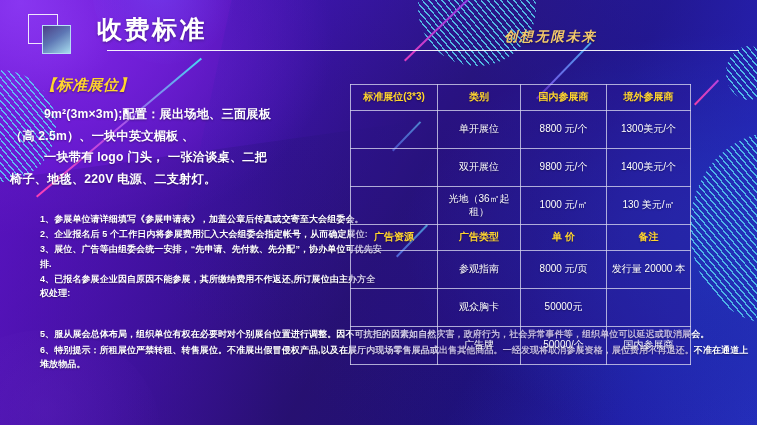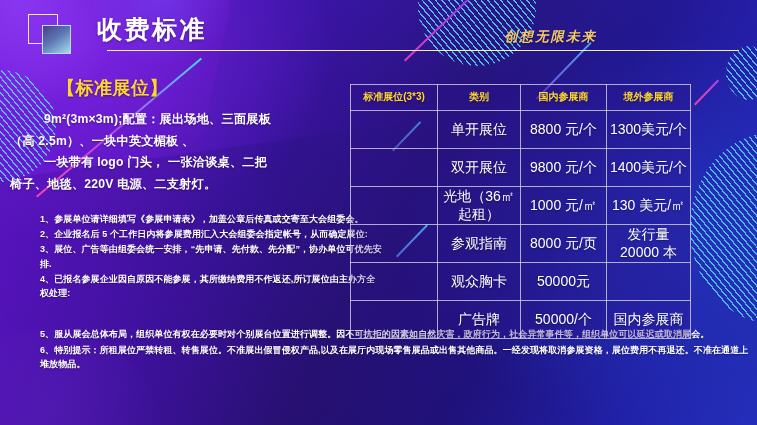--- a/index.html
+++ b/index.html
@@ -107,24 +107,25 @@
     white-space:nowrap;
   }
   .header-rule {
     position:absolute; left:107px; top:50px; width:632px; height:1.2px;
     background:rgba(255,255,255,.92);
   }
 
   
   .left-col { position:absolute; left:0; top:76px; width:368px; }
   .section-heading {
-    margin-left:57px;
-    font-size:18px; font-weight:bold; color:#ffd52e;
+    margin-left:41px;
+    font-size:15px; font-weight:bold; color:#ffd52e;
     letter-spacing:.5px;
     text-shadow:0 1px 2px rgba(0,0,0,.4);
+    font-style:italic;
   }
   .spec-body {
     margin-top:9px; padding-left:10px; padding-right:6px;
     color:#ffffff; font-size:12.2px; line-height:1.78;
     font-weight:bold; letter-spacing:.2px;
     text-shadow:0 1px 2px rgba(0,0,0,.35);
   }
   .spec-body p { text-indent:0; }
   .spec-body p.ind { padding-left:34px; }
 
@@ -149,21 +150,21 @@
     width:340px;
     border-collapse:collapse;
     table-layout:fixed;
     border-radius:21px;
   }
   .price-table td {
     border:1px solid rgba(214,214,238,.78);
     text-align:center;
     vertical-align:middle;
     color:#ffffff;
-    font-size:14px;
+    font-size:10px;
     height:38px;
     padding:1px 2px;
     line-height:1.25;
     text-shadow:0 1px 1.5px rgba(0,0,0,.35);
     background:rgba(46,18,140,.30);
   }
   .price-table td.hdr {
     color:#ffd52e;
     font-weight:bold;
     font-size:10px;
@@ -256,20 +257,26 @@
         <td>9800 元/个</td>
         <td>1400美元/个</td>
       </tr>
       <tr>
         <td class="blank"></td>
         <td>光地（36㎡起租）</td>
         <td>1000 元/㎡</td>
         <td>130 美元/㎡</td>
       </tr>
       <tr>
+        <td class="hdr">广告资源</td>
+        <td class="hdr">广告类型</td>
+        <td class="hdr">单 价</td>
+        <td class="hdr">备注</td>
+      </tr>
+      <tr>
         <td class="blank"></td>
         <td>参观指南</td>
         <td>8000 元/页</td>
         <td>发行量 20000 本</td>
       </tr>
       <tr>
         <td class="blank"></td>
         <td>观众胸卡</td>
         <td>50000元</td>
         <td></td>

